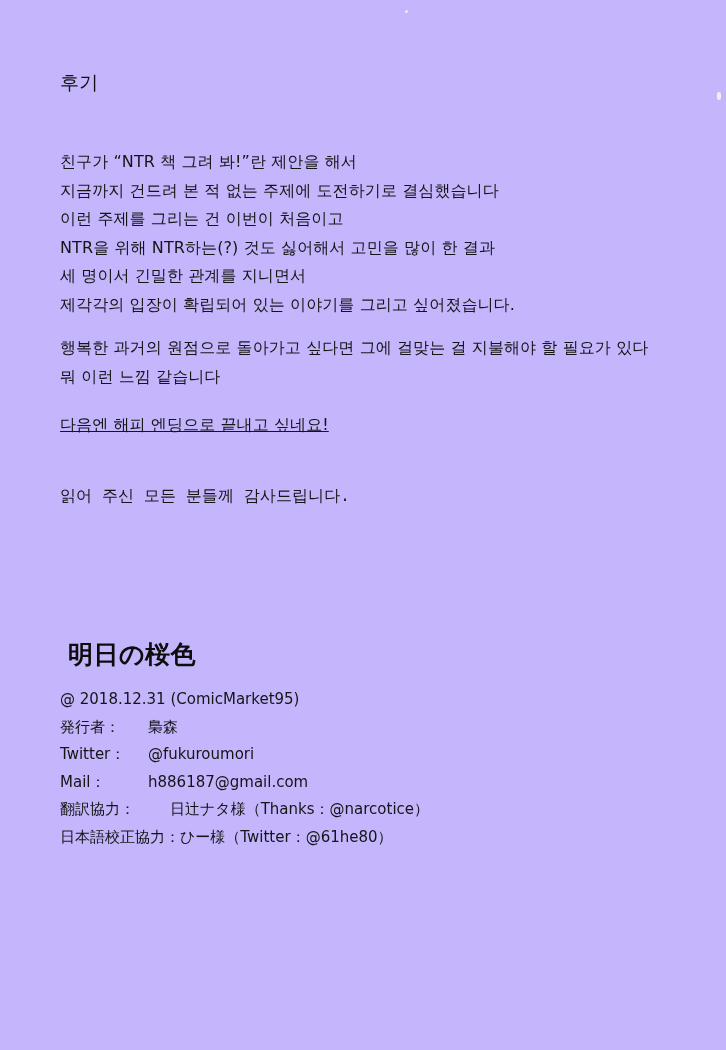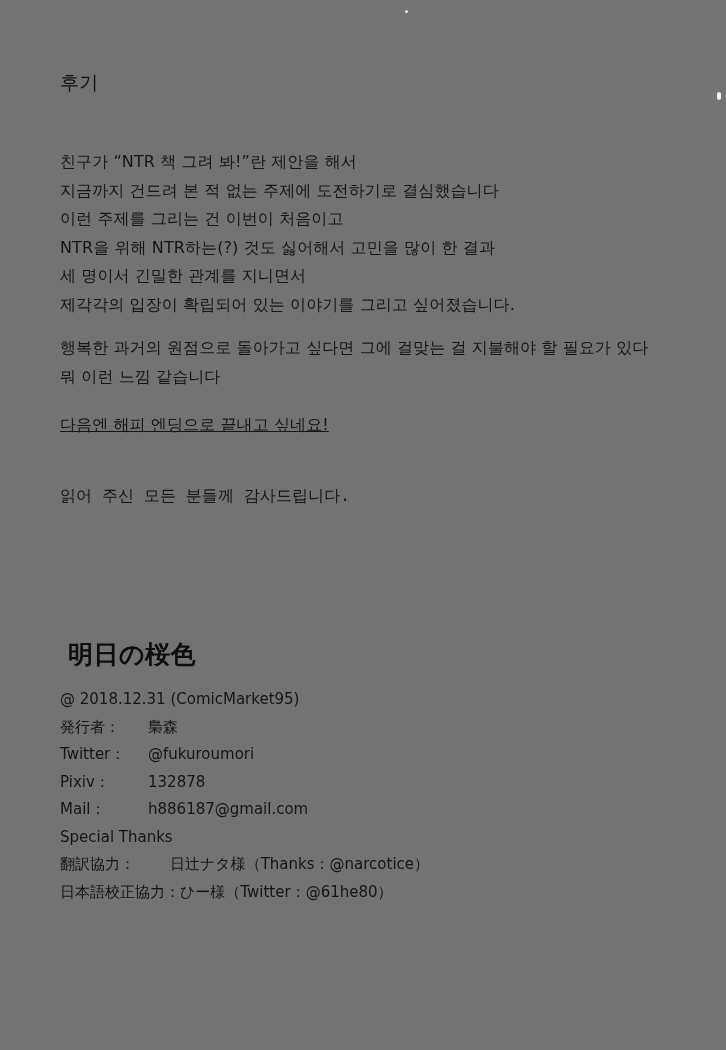--- a/index.html
+++ b/index.html
@@ -16,21 +16,21 @@
     font-family: "DejaVu Sans", "Liberation Sans", sans-serif;
     color: #1a1a1a;
   }
 
   .page {
     position: absolute;
     top: 0;
     left: 0;
     width: 726px;
     height: 1050px;
-    background: #737373;
+    background: #c4b5fd;
   }
 
   
   .afterword-heading {
     position: absolute;
     left: 60px;
     top: 70px;
     font-size: 19px;
     line-height: 1.3;
     letter-spacing: 0.3px;
@@ -142,35 +142,27 @@
       <div class="colophon-row">
         <span class="col-label">発行者：</span>
         <span class="col-value">梟森</span>
       </div>
 
       <div class="colophon-row">
         <span class="col-label">Twitter：</span>
         <span class="col-value">@fukuroumori</span>
       </div>
 
-      <div class="colophon-row">
-        <span class="col-label">Pixiv：</span>
-        <span class="col-value">132878</span>
-      </div>
 
       <div class="colophon-row">
         <span class="col-label">Mail：</span>
         <span class="col-value">h886187@gmail.com</span>
       </div>
 
 
-      <div class="colophon-row single">
-        <span class="col-label">Special Thanks</span>
-        <span class="col-value"></span>
-      </div>
 
       <div class="colophon-row wide">
         <span class="col-label">翻訳協力：</span>
         <span class="col-value">日辻ナタ様（Thanks：@narcotice）</span>
       </div>
 
       <div class="colophon-row single">
         <span class="col-label">日本語校正協力：ひー様（Twitter：@61he80）</span>
         <span class="col-value"></span>
       </div>

